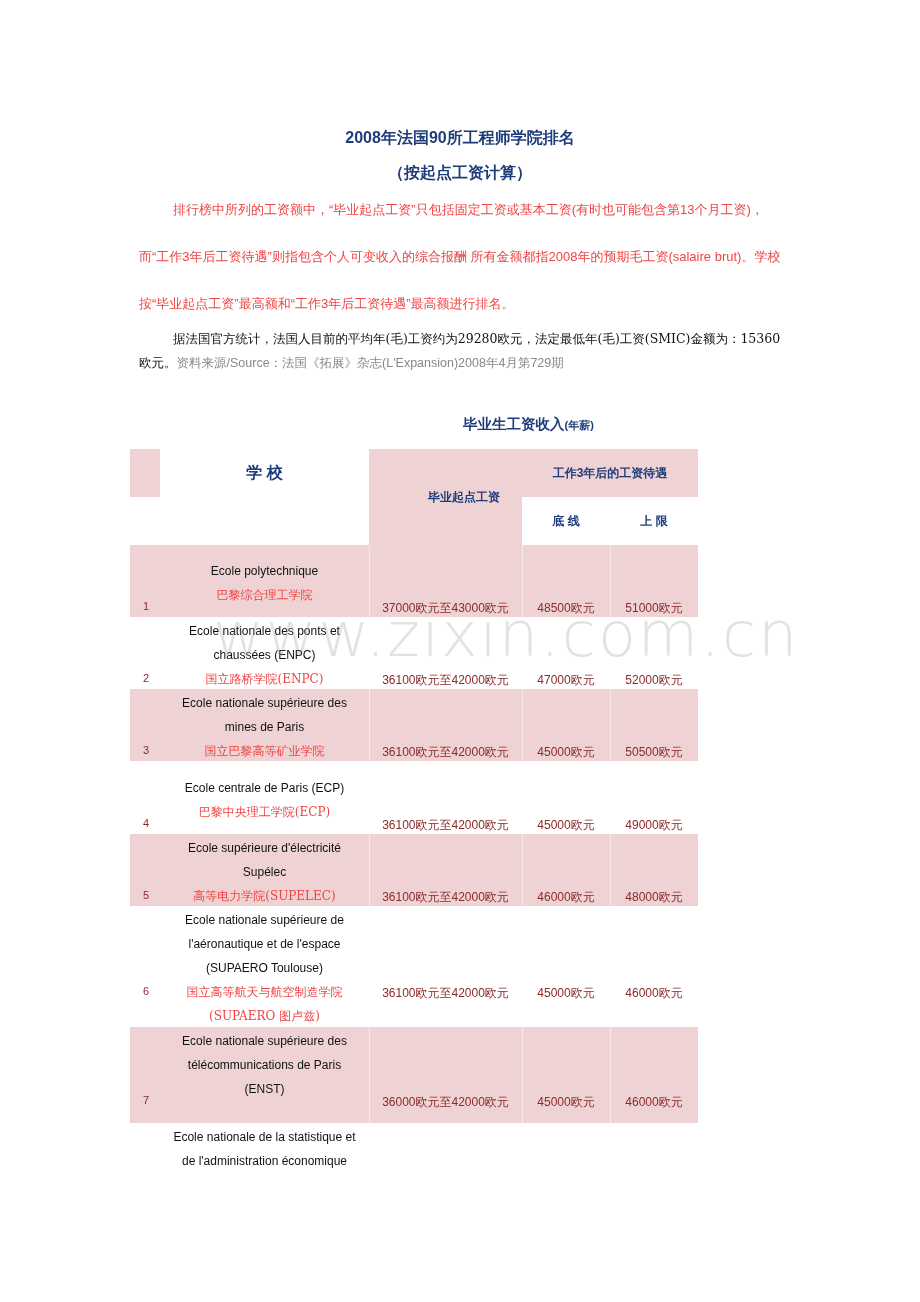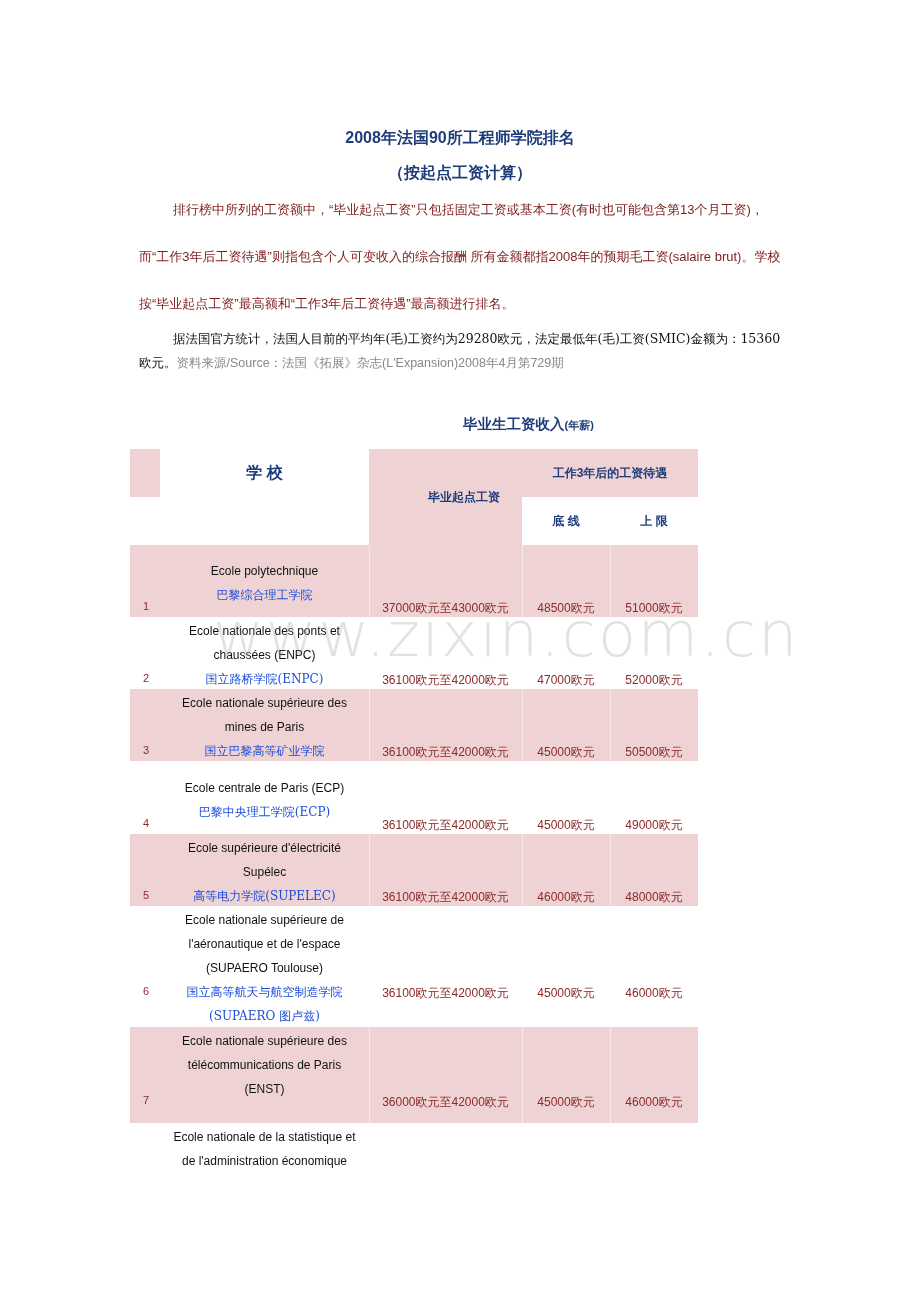--- a/index.html
+++ b/index.html
@@ -2,36 +2,36 @@
 <html><head>
 <meta charset="utf-8">
 <style>
   html, body { margin: 0; padding: 0; background: #ffffff; }
   body { width: 920px; height: 1302px; position: relative; overflow: hidden;
          font-family: "Liberation Sans", "DejaVu Sans", sans-serif; color: #000; }
   .title { position: absolute; left: 0; width: 920px; text-align: center;
            color: #1f3c7a; font-weight: bold; font-size: 16px; }
   .title1 { top: 128px; }
   .title2 { top: 163px; }
-  .para { position: absolute; left: 139px; width: 645px; font-size: 13px; color: #7f1d1d;
+  .para { position: absolute; left: 139px; width: 645px; font-size: 13px; color: #ef4444;
           line-height: 47px; text-indent: 34px; top: 186px; }
   .para2 { position: absolute; left: 139px; width: 645px; font-size: 12.5px; color: #111;
            line-height: 24px; text-indent: 34px; top: 327px; font-family: "DejaVu Serif", serif; }
   .para2 .src { color: #888; font-family: "Liberation Sans", sans-serif; text-align: center; }
   .table-caption { position: absolute; left: 463px; top: 415px; font-size: 14.5px;
                    font-weight: bold; color: #1f3c7a; }
   .table-caption small { font-size: 11px; }
   .pink { background: #efd3d4; }
   .cell { position: absolute; box-sizing: border-box; }
   .hdr { color: #1f3c7a; font-weight: bold; display: flex; align-items: center; justify-content: center; }
   .rowbg { position: absolute; left: 130px; width: 568px; }
   .rank { position: absolute; left: 143px; font-size: 11px; color: #8b2a2a; }
   .school { position: absolute; left: 160px; width: 209px; text-align: center; font-size: 12px; line-height: 24px; }
   .school .fr { color: #111; }
-  .school .zh { color: #1d4ed8; font-family: "DejaVu Serif", serif; }
+  .school .zh { color: #ef4444; font-family: "DejaVu Serif", serif; }
   .val { position: absolute; font-size: 12px; color: #8b2a2a; text-align: center; }
   .c-start { left: 369px; width: 153px; }
   .c-floor { left: 522px; width: 88px; }
   .c-ceil { left: 610px; width: 88px; }
   .watermark { position: absolute; left: 213px; top: 598px; font-size: 62px;
                color: rgba(150,150,150,0.28); letter-spacing: 2px; pointer-events: none;
                font-family: "DejaVu Sans", sans-serif; font-weight: 300; }
   .vsep { position: absolute; width: 1px; background: rgba(255,255,255,0.5); }
 </style>
 </head>

